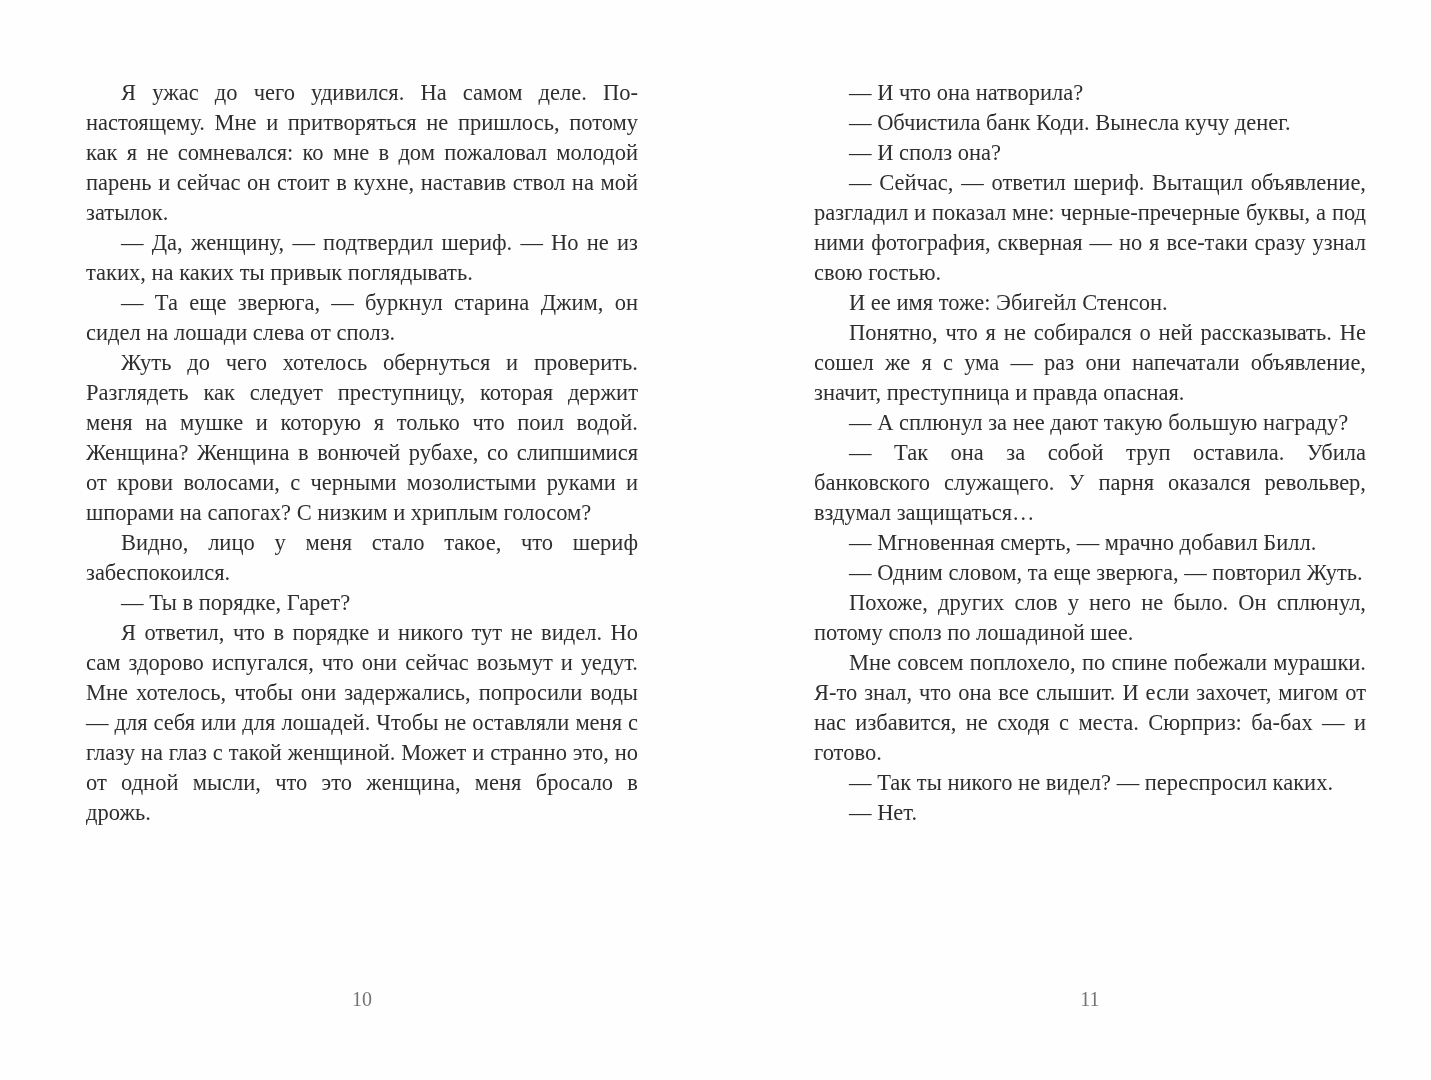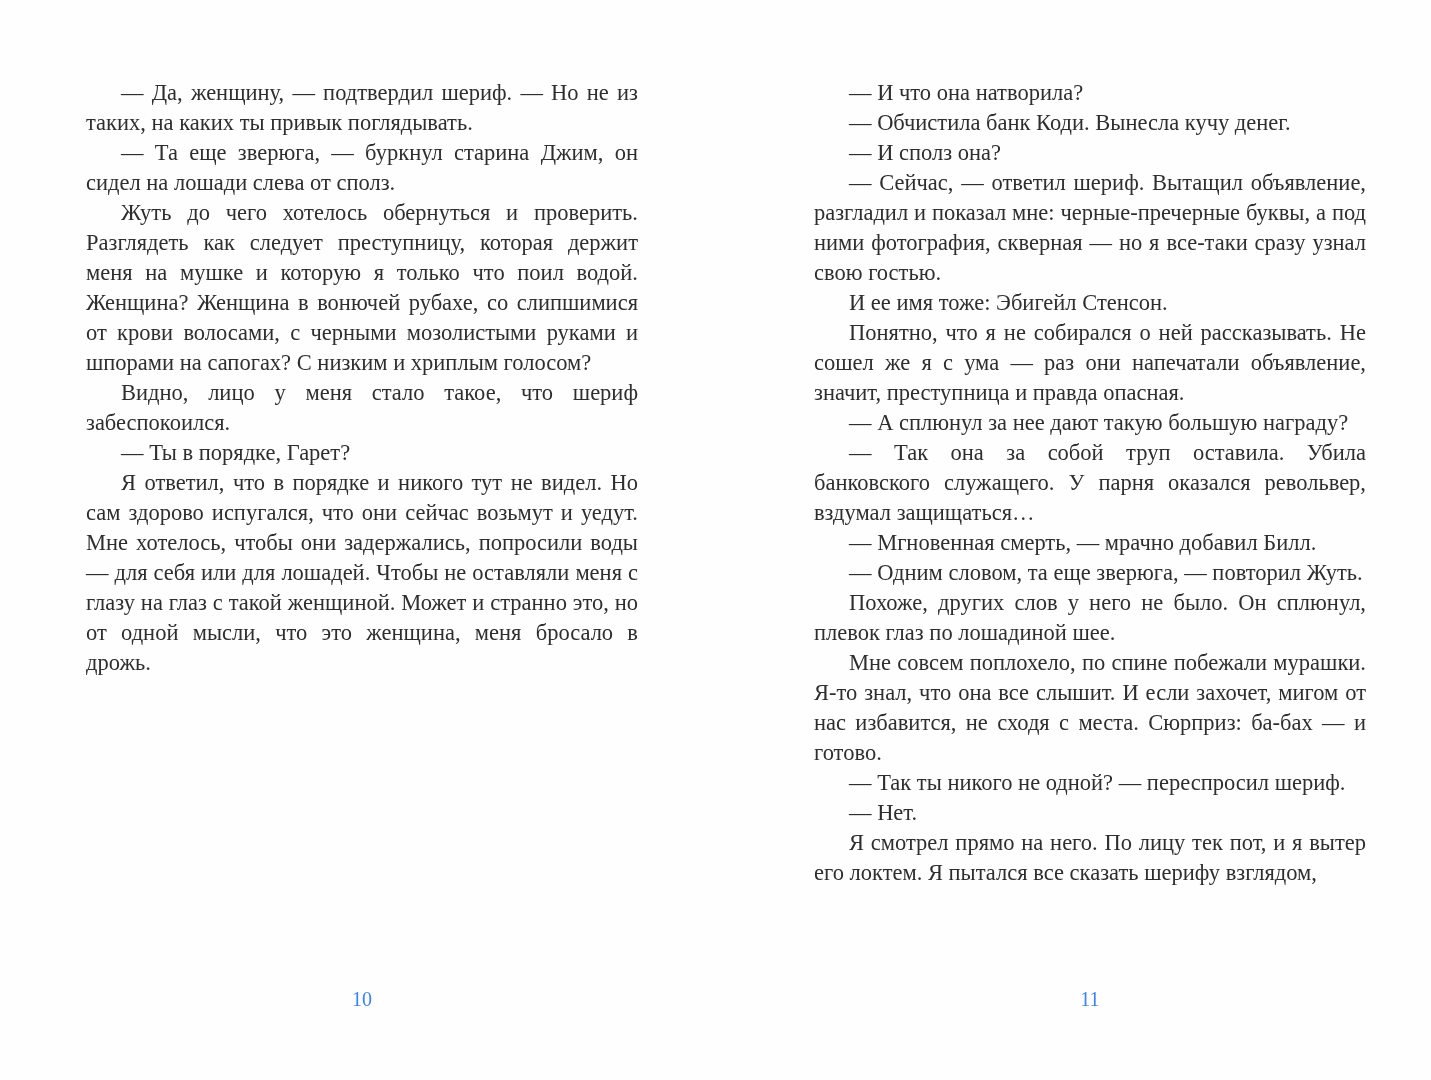--- a/index.html
+++ b/index.html
@@ -41,30 +41,31 @@
     text-indent: 35px;
   }
   .page-number {
     position: absolute;
     bottom: 70px;
     left: 0;
     width: 100%;
     text-align: center;
     font-size: 20px;
     line-height: 22px;
-    color: #3b82f6;
+    color: #737373;
   }
 </style>
 </head>
 <body>
 
 <div class="spread">
 
   <section class="page page-left">
     <div class="page-text">
+        <p class="para">Я ужас до чего удивился. На самом деле. По-настоящему. Мне и притворяться не пришлось, потому как я не сомневался: ко мне в дом пожаловал молодой парень и сейчас он стоит в кухне, наставив ствол на мой затылок.</p>
         <p class="para">— Да, женщину, — подтвердил шериф. — Но не из таких, на каких ты привык поглядывать.</p>
         <p class="para">— Та еще зверюга, — буркнул старина Джим, он сидел на лошади слева от сполз.</p>
         <p class="para">Жуть до чего хотелось обернуться и проверить. Разглядеть как следует преступницу, которая держит меня на мушке и которую я только что поил водой. Женщина? Женщина в вонючей рубахе, со слипшимися от крови волосами, с черными мозолистыми руками и шпорами на сапогах? С низким и хриплым голосом?</p>
         <p class="para">Видно, лицо у меня стало такое, что шериф забеспокоился.</p>
         <p class="para">— Ты в порядке, Гарет?</p>
         <p class="para">Я ответил, что в порядке и никого тут не видел. Но сам здорово испугался, что они сейчас возьмут и уедут. Мне хотелось, чтобы они задержались, попросили воды — для себя или для лошадей. Чтобы не оставляли меня с глазу на глаз с такой женщиной. Может и странно это, но от одной мысли, что это женщина, меня бросало в дрожь.</p>
       </div>
     <div class="page-number">10</div>
   </section>
 
@@ -73,22 +74,21 @@
         <p class="para">— И что она натворила?</p>
         <p class="para">— Обчистила банк Коди. Вынесла кучу денег.</p>
         <p class="para">— И сполз она?</p>
         <p class="para">— Сейчас, — ответил шериф. Вытащил объявление, разгладил и показал мне: черные-пречерные буквы, а под ними фотография, скверная — но я все-таки сразу узнал свою гостью.</p>
         <p class="para">И ее имя тоже: Эбигейл Стенсон.</p>
         <p class="para">Понятно, что я не собирался о ней рассказывать. Не сошел же я с ума — раз они напечатали объявление, значит, преступница и правда опасная.</p>
         <p class="para">— А сплюнул за нее дают такую большую награду?</p>
         <p class="para">— Так она за собой труп оставила. Убила банковского служащего. У парня оказался револьвер, вздумал защищаться…</p>
         <p class="para">— Мгновенная смерть, — мрачно добавил Билл.</p>
         <p class="para">— Одним словом, та еще зверюга, — повторил Жуть.</p>
-        <p class="para">Похоже, других слов у него не было. Он сплюнул, плевок глаз по лошадиной шее.</p>
+        <p class="para">Похоже, других слов у него не было. Он сплюнул, потому сполз по лошадиной шее.</p>
         <p class="para">Мне совсем поплохело, по спине побежали мурашки. Я-то знал, что она все слышит. И если захочет, мигом от нас избавится, не сходя с места. Сюрприз: ба-бах — и готово.</p>
-        <p class="para">— Так ты никого не одной? — переспросил шериф.</p>
+        <p class="para">— Так ты никого не видел? — переспросил каких.</p>
         <p class="para">— Нет.</p>
-        <p class="para">Я смотрел прямо на него. По лицу тек пот, и я вытер его локтем. Я пытался все сказать шерифу взглядом,</p>
       </div>
     <div class="page-number">11</div>
   </section>
 
 </div>
 
 </body></html>

